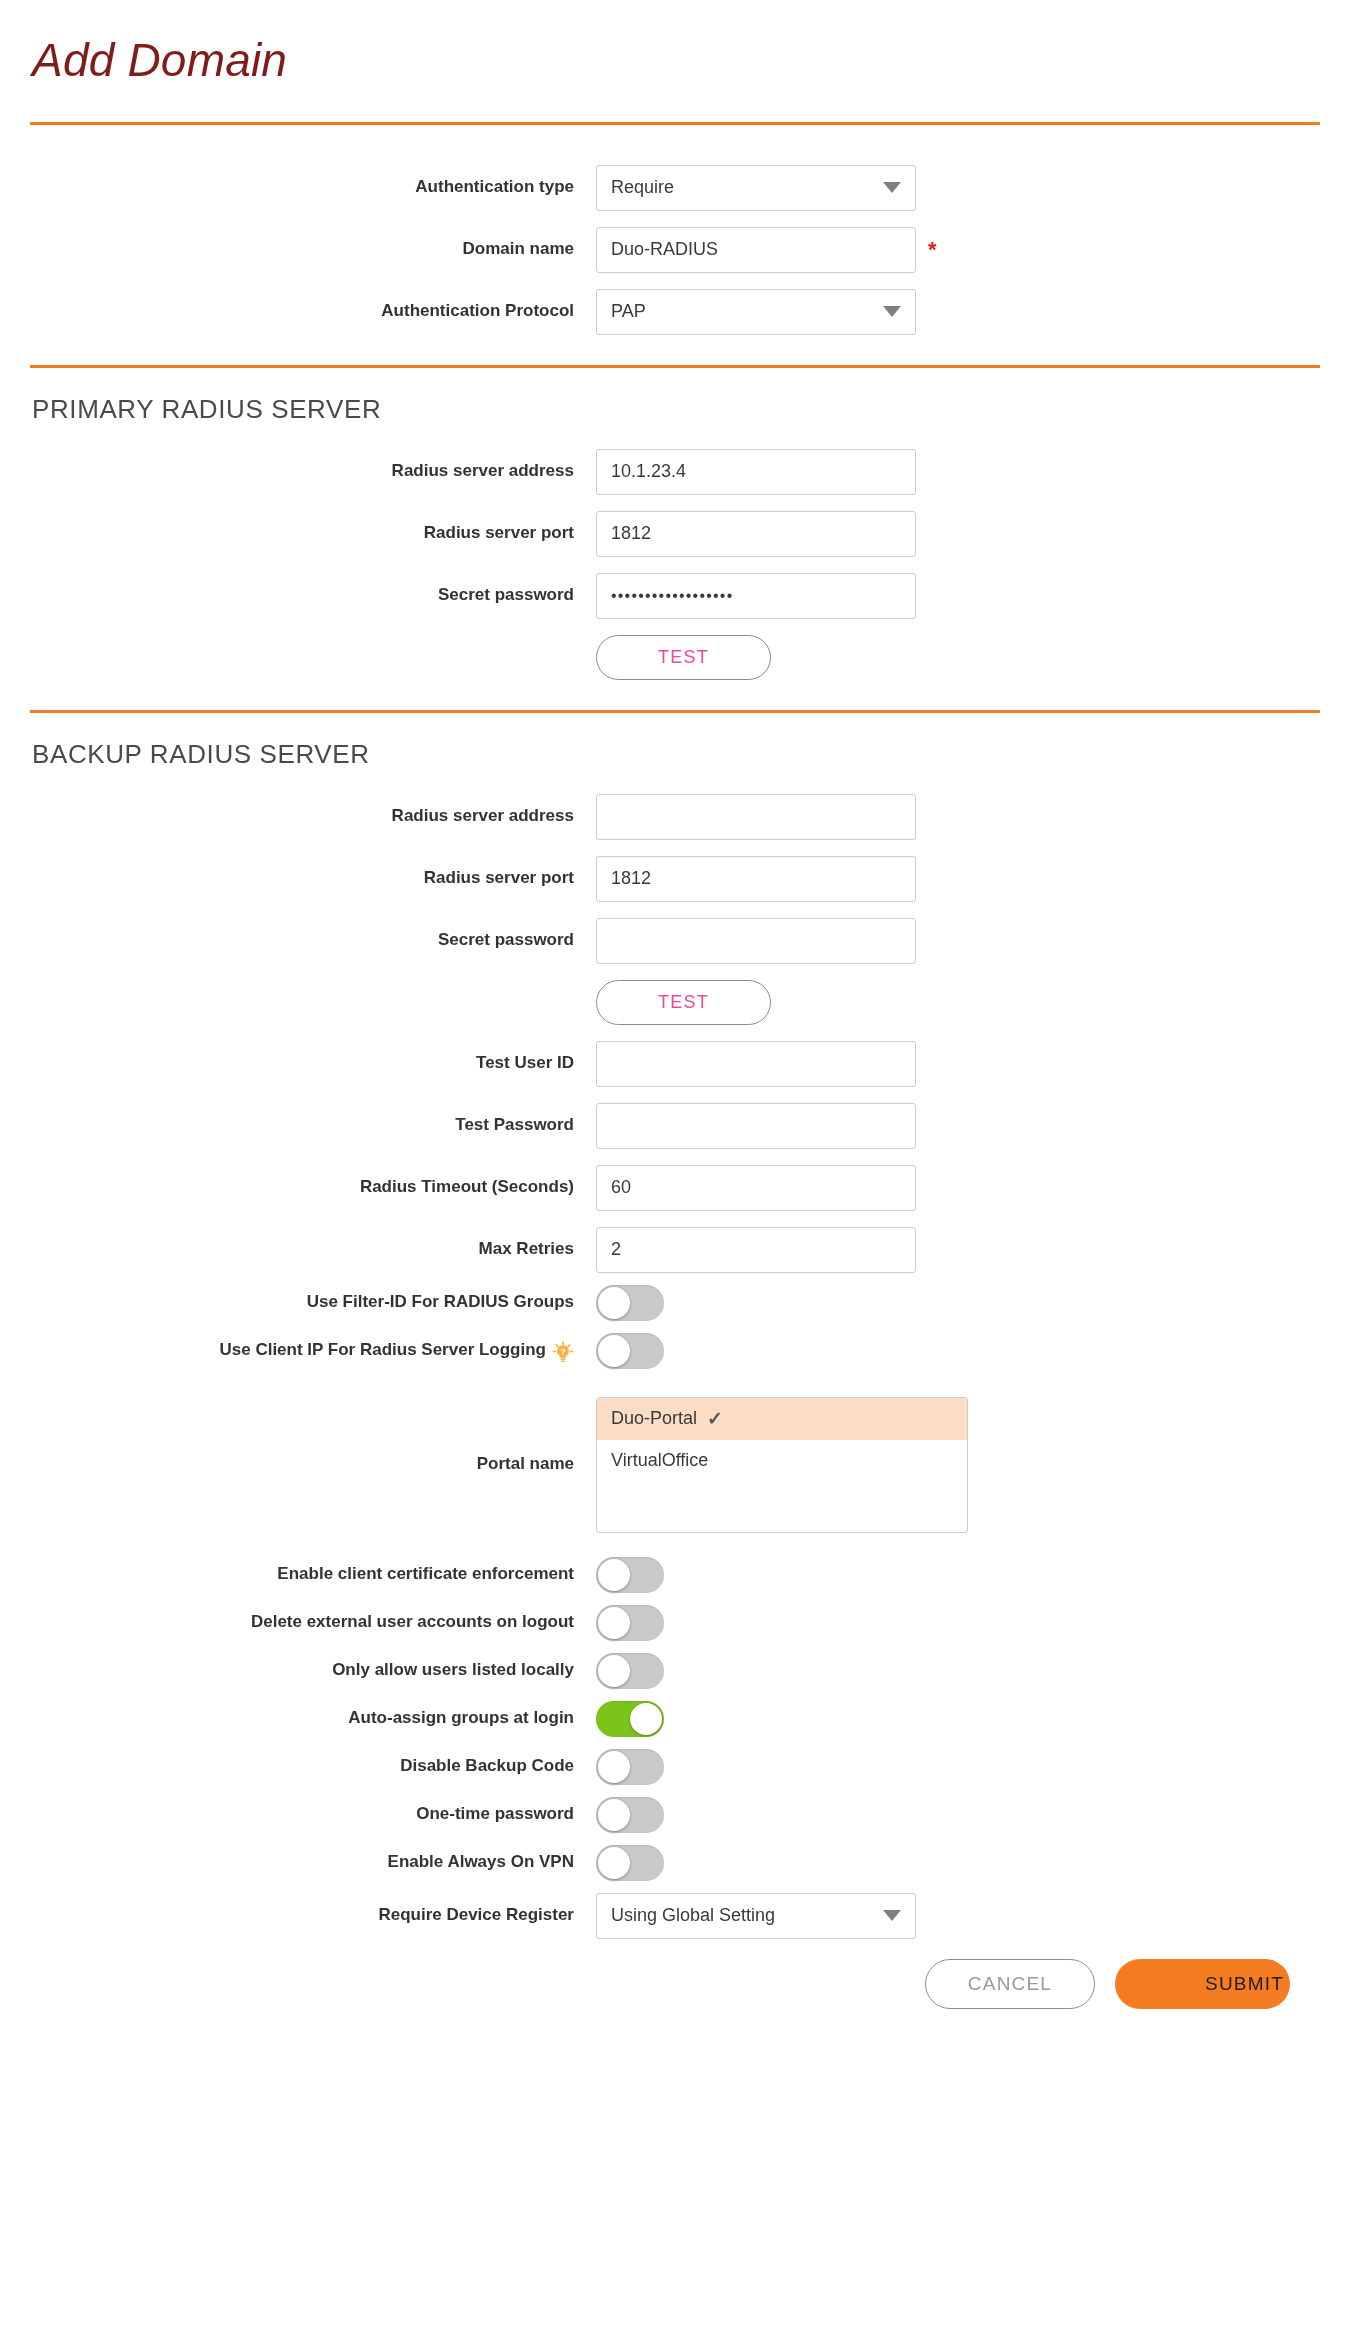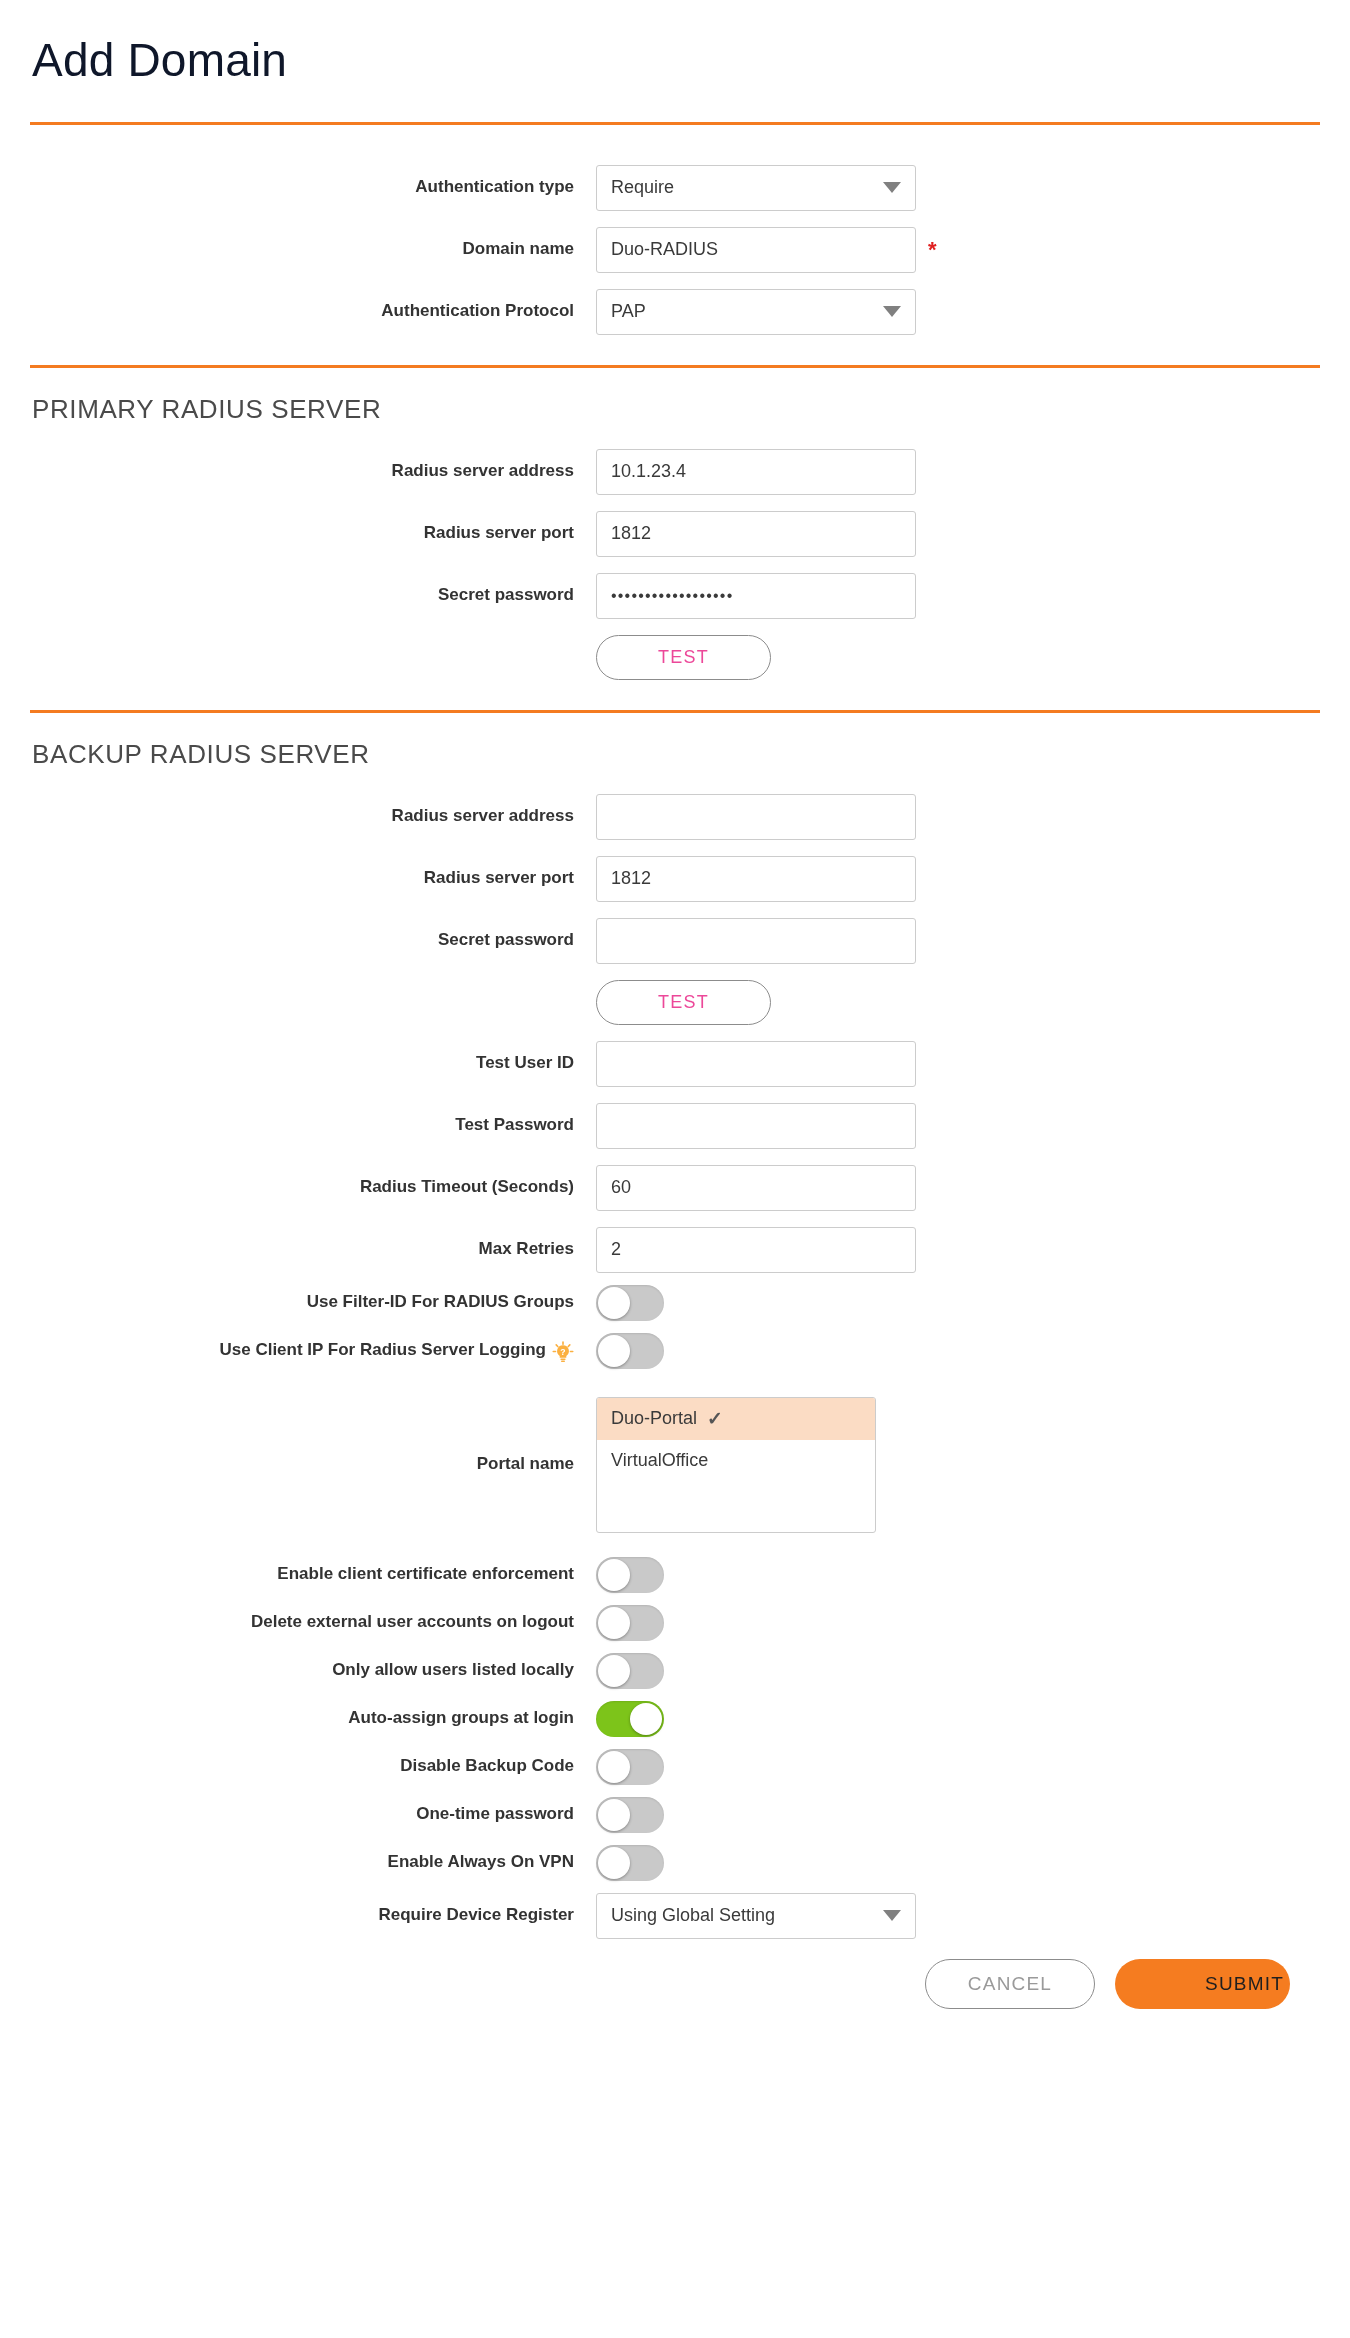--- a/index.html
+++ b/index.html
@@ -14,25 +14,26 @@
     color: #333333;
     -webkit-font-smoothing: antialiased;
   }
 
   .page { width: 1350px; padding: 0 30px; }
 
   
   .page-title {
     font-size: 46px;
     font-weight: 300;
-    color: #0f172a;
+    color: #7f1d1d;
     letter-spacing: 0.2px;
     margin: 18px 0 0 2px;
     padding-top: 14px;
     line-height: 1.25;
+    font-style: italic;
   }
 
   .divider {
     height: 3px;
     background: #F47B20;
     margin-top: 32px;
     width: 100%;
   }
 
   .section-heading {
@@ -161,21 +162,21 @@
   .help-icon {
     width: 22px; height: 22px;
     display: inline-block;
     flex: none;
     position: relative;
     top: 1px;
   }
 
   
   .listbox {
-    width: 280px;
+    width: 372px;
     height: 136px;
     border: 1px solid #cccccc;
     border-radius: 3px;
     background: #ffffff;
     overflow: hidden;
   }
   .listbox .opt {
     height: 42px;
     display: flex;
     align-items: center;

